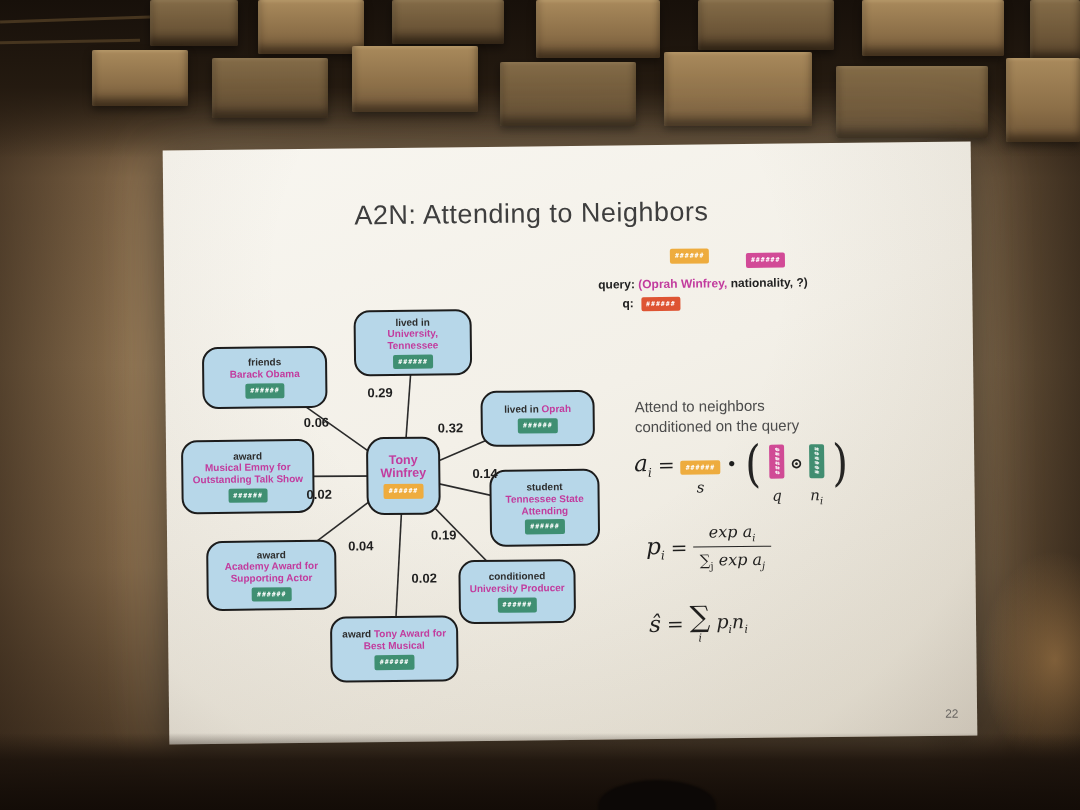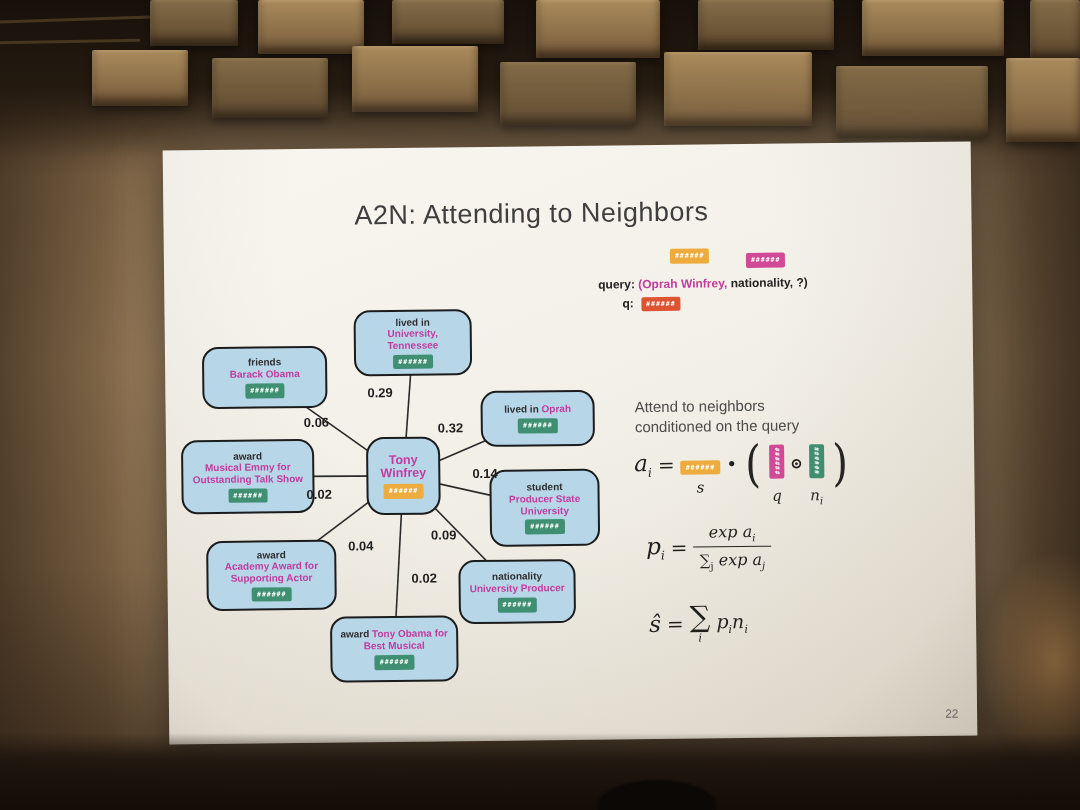--- a/index.html
+++ b/index.html
@@ -190,53 +190,53 @@
       </div>
       <span class="chip green">######</span>
     </div>
     <div class="node n3">
       <span class="rel">award</span>
       <span class="ent">Musical Emmy for Outstanding Talk Show</span>
       <span class="chip green">######</span>
     </div>
     <div class="node n4">
       <span class="rel">student</span>
-      <span class="ent">Producer State University</span>
+      <span class="ent">Tennessee State Attending</span>
       <span class="chip green">######</span>
     </div>
     <div class="node n5">
       <span class="rel">award</span>
       <span class="ent">Academy Award for Supporting Actor</span>
       <span class="chip green">######</span>
     </div>
     <div class="node n6">
-      <span class="rel">nationality</span>
+      <span class="rel">conditioned</span>
       <span class="ent">University Producer</span>
       <span class="chip green">######</span>
     </div>
     <div class="node n7 inline">
       <div>
         <span class="rel">award</span>
-        <span class="ent">Tony Obama for Best Musical</span>
+        <span class="ent">Tony Award for Best Musical</span>
       </div>
       <span class="chip green">######</span>
     </div>
 
     <div class="node center nc">
       <span class="ent">Tony Winfrey</span>
       <span class="chip orange">######</span>
     </div>
 
     <span class="weight w0">0.06</span>
     <span class="weight w1">0.29</span>
     <span class="weight w2">0.32</span>
     <span class="weight w3">0.02</span>
     <span class="weight w4">0.14</span>
     <span class="weight w5">0.04</span>
-    <span class="weight w6">0.09</span>
+    <span class="weight w6">0.19</span>
     <span class="weight w7">0.02</span>
 
     <div class="note">Attend to neighbors conditioned on the query</div>
 
     <div class="feq feq-a math">
       <span class="mvar"><span>a</span><sub>i</sub></span>
       <span class="meq">=</span>
       <span class="col">
         <span class="chip orange">######</span>
         <span class="sublabel">s</span>

